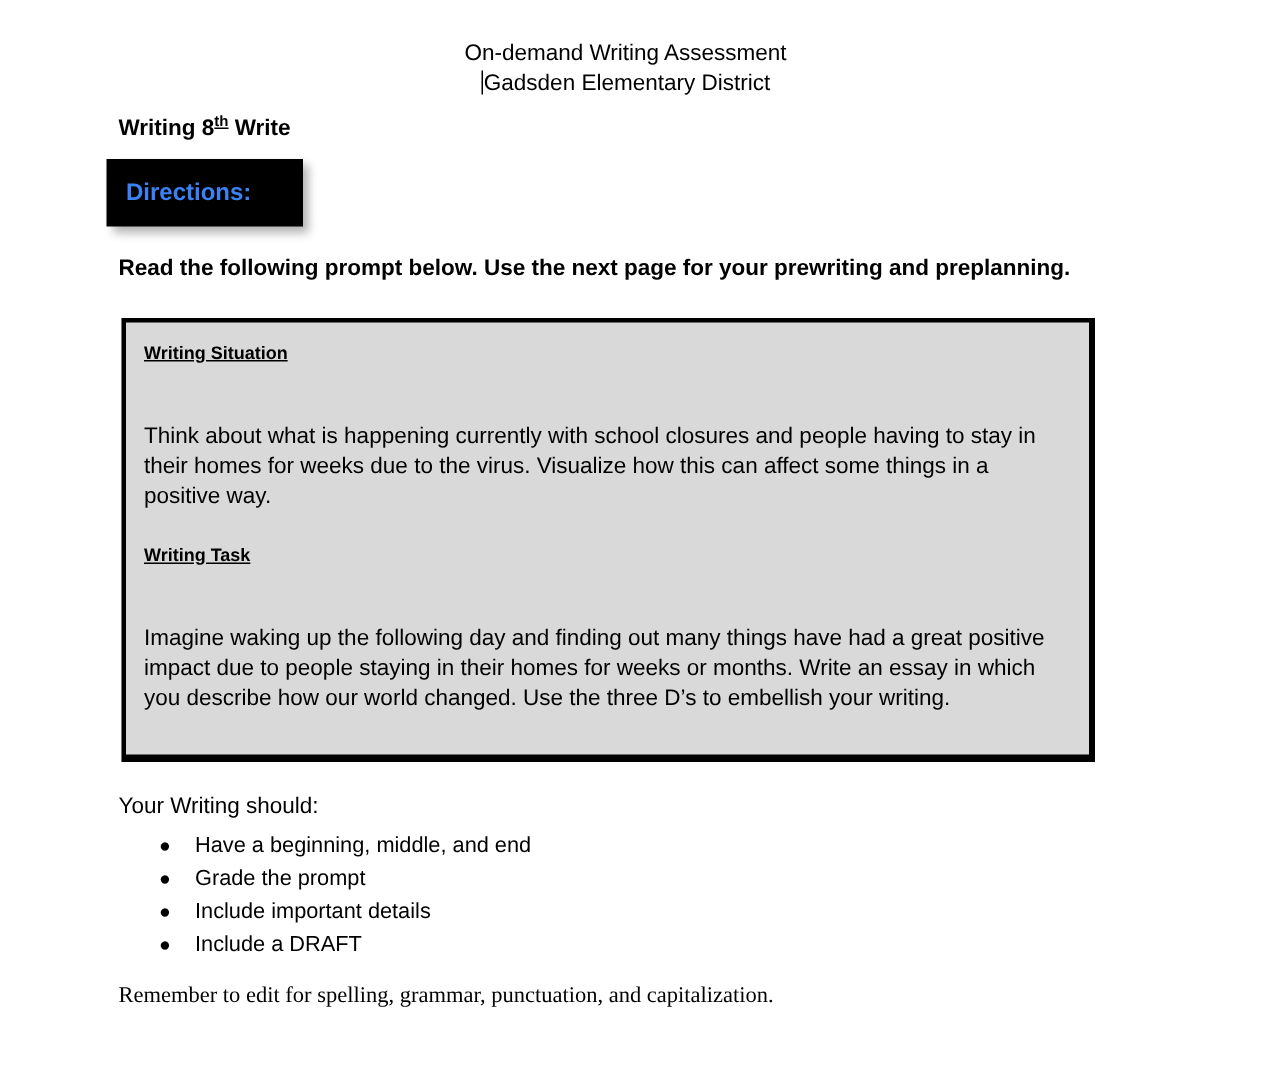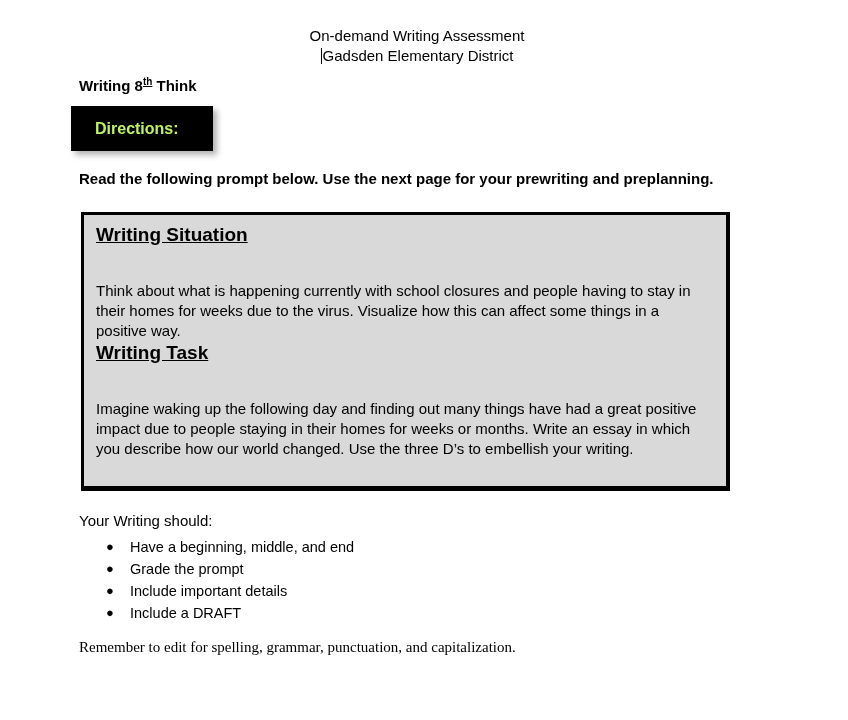--- a/index.html
+++ b/index.html
@@ -29,53 +29,53 @@
   .grade {
     margin:10px 0 0 79px;
     font-weight:bold;
     font-size:15px;
   }
   .grade sup { font-size:10px;text-decoration:underline; }
   .directions {
     margin:12px 0 0 71px;
     width:118px; height:45px;
     background:#000000;
-    color:#bef264;
+    color:#3b82f6;
     font-weight:bold;
     font-size:16px;
     line-height:45px;
-    padding-left:24px;
+    padding-left:13px;
     box-shadow:4px 4px 6px rgba(0,0,0,0.30);
   }
   .instruction {
     margin:19px 0 0 79px;
     font-weight:bold;
     font-size:15px;
   }
   .prompt-box {
     margin:25px 0 0 81px;
     width:612px;
     background:#d9d9d9;
     border:3px solid #000000;
     border-right-width:4px;
     border-bottom-width:5px;
     padding:10px 18px 27px 12px;
   }
   .box-heading {
     font-weight:bold;
     text-decoration:underline;
-    font-size:19px;
+    font-size:12px;
     line-height:20px;
   }
   .box-heading + .box-para { margin-top:36px; }
   .box-para {
     line-height:20px;
     font-size:15px;
   }
-  .box-para + .box-heading { margin-top:2px; }
+  .box-para + .box-heading { margin-top:19px; }
   .should-intro {
     margin:21px 0 0 79px;
     font-size:15px;
   }
   .checklist {
     list-style:none;
     margin:7px 0 0 0;
     padding:0;
   }
   .checklist li {
@@ -99,21 +99,21 @@
 </head>
 <body>
 
 <div class="doc">
 
   <div class="header">
     <div><span>On-demand Writing Assessment</span></div>
     <div><span class="text-cursor"></span><span>Gadsden Elementary District</span></div>
   </div>
 
-  <div class="grade"><span>Writing 8</span><sup>th</sup><span> Think</span></div>
+  <div class="grade"><span>Writing 8</span><sup>th</sup><span> Write</span></div>
 
   <div class="directions">
     <span>Directions:</span>
   </div>
 
   <div class="instruction">Read the following prompt below. Use the next page for your prewriting and preplanning.</div>
 
   <div class="prompt-box">
     <div class="box-heading">Writing Situation</div>
     <div class="box-para">Think about what is happening currently with school closures and people having to stay in their homes for weeks due to the virus. Visualize how this can affect some things in a positive way.</div>

